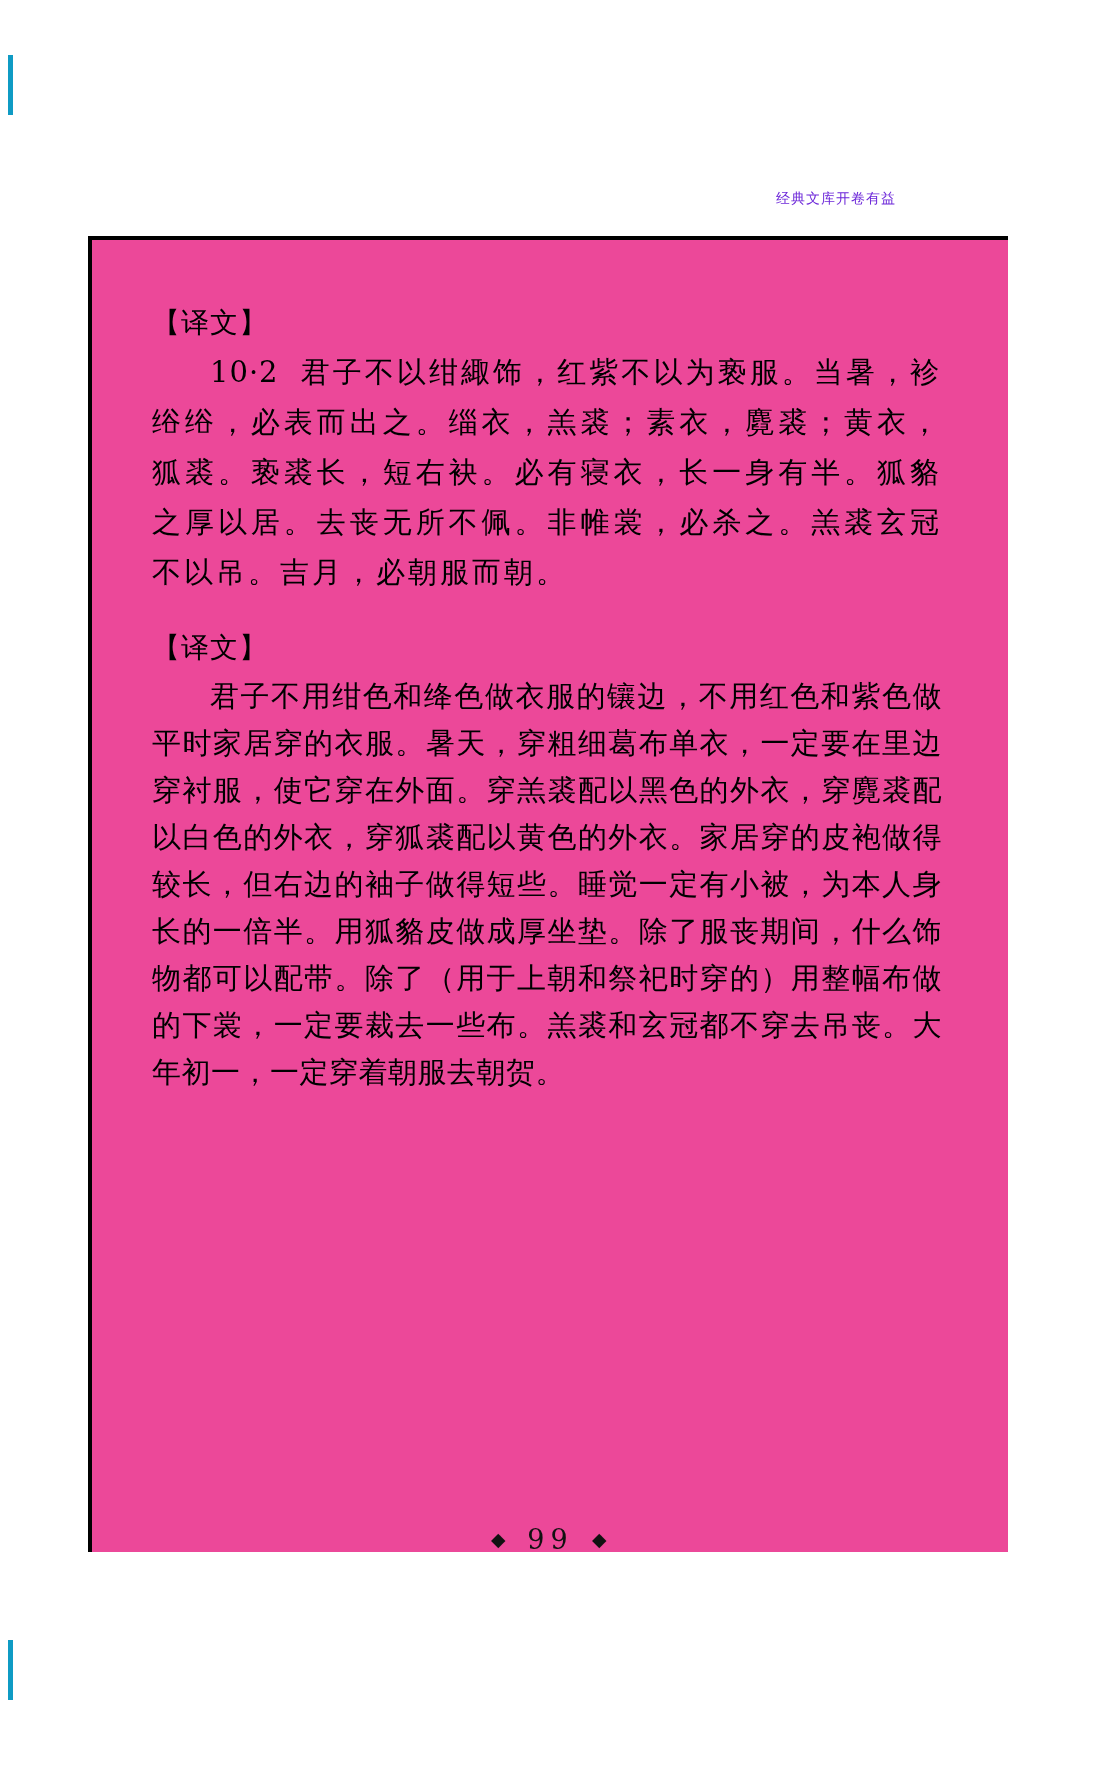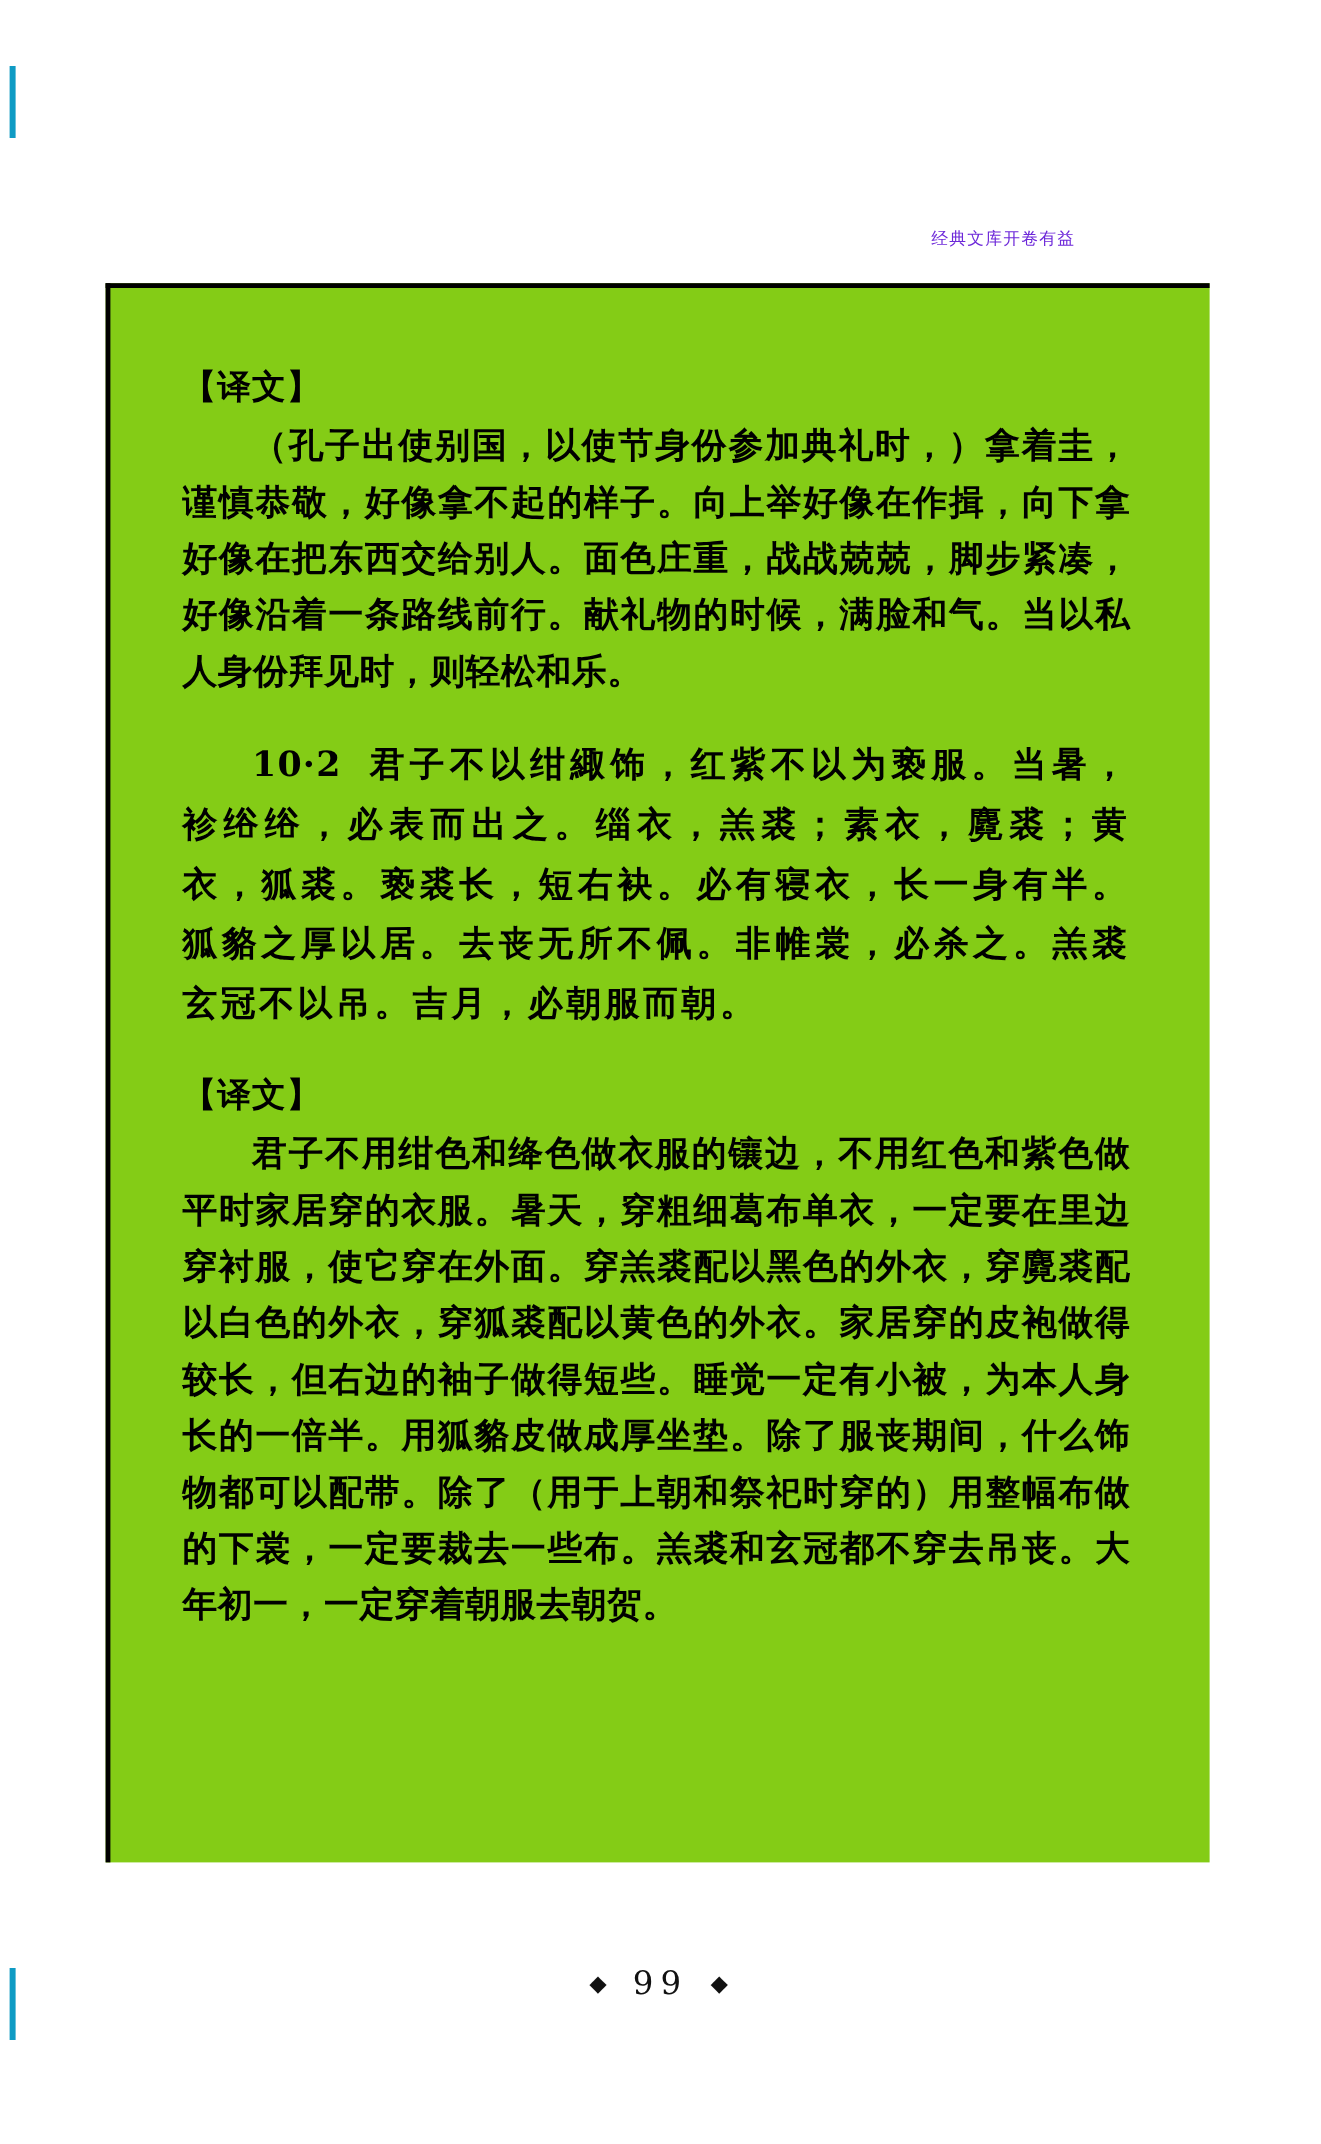--- a/index.html
+++ b/index.html
@@ -40,25 +40,24 @@
     white-space: nowrap;
   }
 
   
   .panel {
     position: absolute;
     left: 88px;
     top: 236px;
     width: 920px;
     height: 1316px;
-    background: #84cc16;
+    background: #ec4899;
     border-top: 4px solid #000;
     border-left: 4px solid #000;
     box-sizing: border-box;
-    font-weight: bold;
   }
 
   .content {
     position: absolute;
     left: 60px;
     top: 62px;
     width: 790px;
   }
 
   .section-head {
@@ -89,21 +88,21 @@
     word-spacing: 2px;
   }
   p.classic .verse-no {
     letter-spacing: 1px;
     padding-right: 22px;
   }
 
   .footer {
     position: absolute;
     left: 0;
-    top: 1638px;
+    top: 1524px;
     width: 1101px;
     text-align: center;
     font-size: 27px;
     color: #111;
     letter-spacing: 6px;
   }
   .footer .diamond {
     display: inline-block;
     transform: scale(0.7);
     color: #111;
@@ -117,21 +116,20 @@
 
   <div class="edge-mark top"></div>
   <div class="edge-mark bottom"></div>
 
   <div class="header">经典文库开卷有益</div>
 
   <div class="panel">
     <div class="content">
 
       <div class="section-head">【译文】</div>
-      <p class="body-text indent">（孔子出使别国，以使节身份参加典礼时，）拿着圭，谨慎恭敬，好像拿不起的样子。向上举好像在作揖，向下拿好像在把东西交给别人。面色庄重，战战兢兢，脚步紧凑，好像沿着一条路线前行。献礼物的时候，满脸和气。当以私人身份拜见时，则轻松和乐。</p>
 
       <p class="body-text classic indent"><span class="verse-no">10·2</span><span>君子不以绀緅饰，红紫不以为亵服。当暑，袗绤绤，必表而出之。缁衣，羔裘；素衣，麑裘；黄衣，狐裘。亵裘长，短右袂。必有寝衣，长一身有半。狐貉之厚以居。去丧无所不佩。非帷裳，必杀之。羔裘玄冠不以吊。吉月，必朝服而朝。</span></p>
 
       <div class="section-head">【译文】</div>
       <p class="body-text indent last">君子不用绀色和绛色做衣服的镶边，不用红色和紫色做平时家居穿的衣服。暑天，穿粗细葛布单衣，一定要在里边穿衬服，使它穿在外面。穿羔裘配以黑色的外衣，穿麑裘配以白色的外衣，穿狐裘配以黄色的外衣。家居穿的皮袍做得较长，但右边的袖子做得短些。睡觉一定有小被，为本人身长的一倍半。用狐貉皮做成厚坐垫。除了服丧期间，什么饰物都可以配带。除了（用于上朝和祭祀时穿的）用整幅布做的下裳，一定要裁去一些布。羔裘和玄冠都不穿去吊丧。大年初一，一定穿着朝服去朝贺。</p>
 
     </div>
   </div>
 
   <div class="footer">

